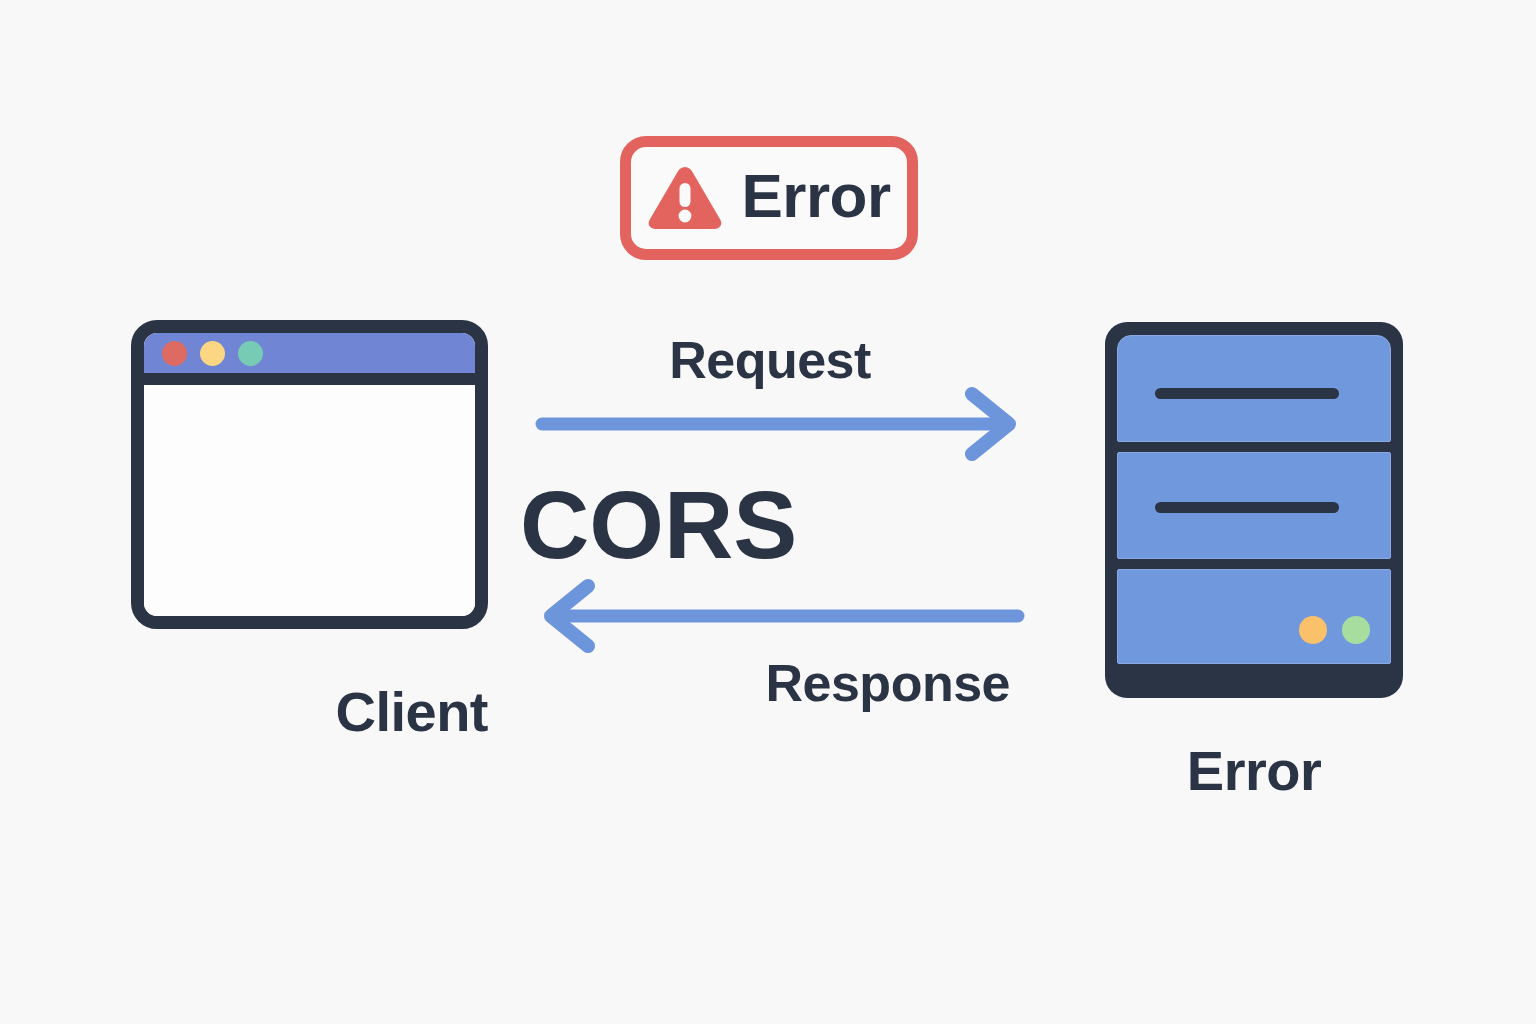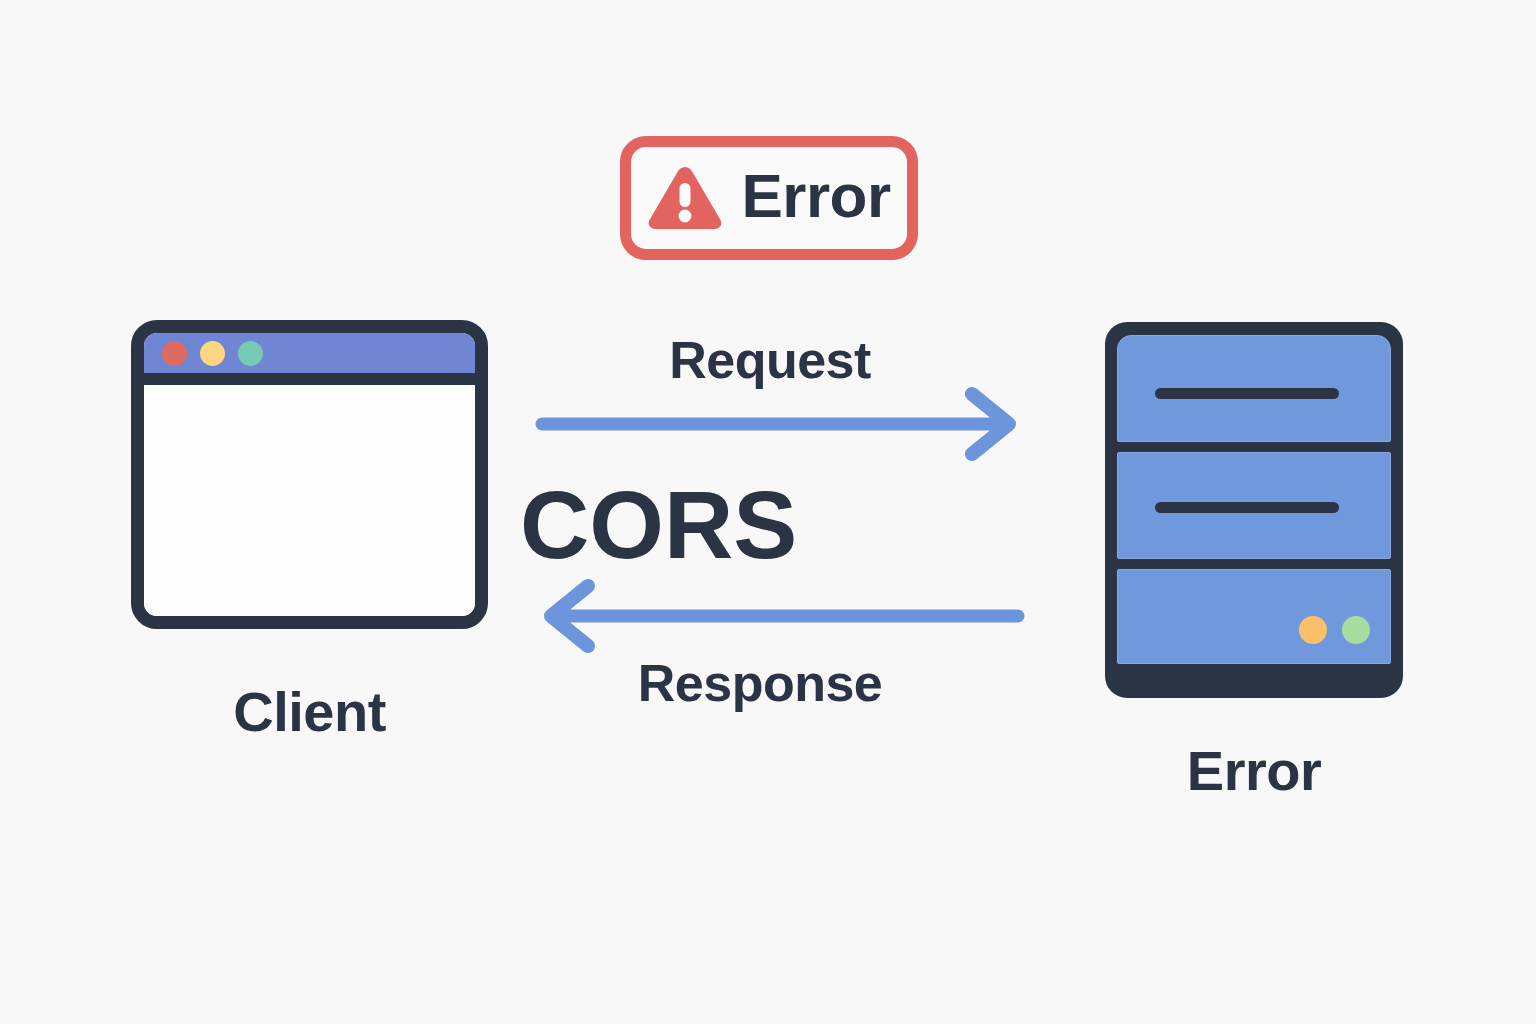--- a/index.html
+++ b/index.html
@@ -96,21 +96,21 @@
     right: 0;
     top: 52px;
     bottom: 0;
     background: #fdfdfd;
   }
   .client-label {
     position: absolute;
     left: 131px;
     top: 679px;
     width: 357px;
-    text-align: center;
+    text-align: right;
     font-size: 56px;
     font-weight: bold;
     color: #2b3445;
     letter-spacing: -0.5px;
   }
 
   
   .server-group {
     position: absolute;
     left: 1105px;
@@ -212,21 +212,21 @@
     font-size: 96px;
     font-weight: bold;
     color: #2b3445;
     letter-spacing: 0px;
   }
   .resp-label {
     position: absolute;
     left: 510px;
     top: 653px;
     width: 500px;
-    text-align: center;
+    text-align: right;
     font-size: 52px;
     font-weight: bold;
     color: #2b3445;
     letter-spacing: -0.5px;
   }
 </style>
 </head>
 <body>
 
 <div id="canvas">

